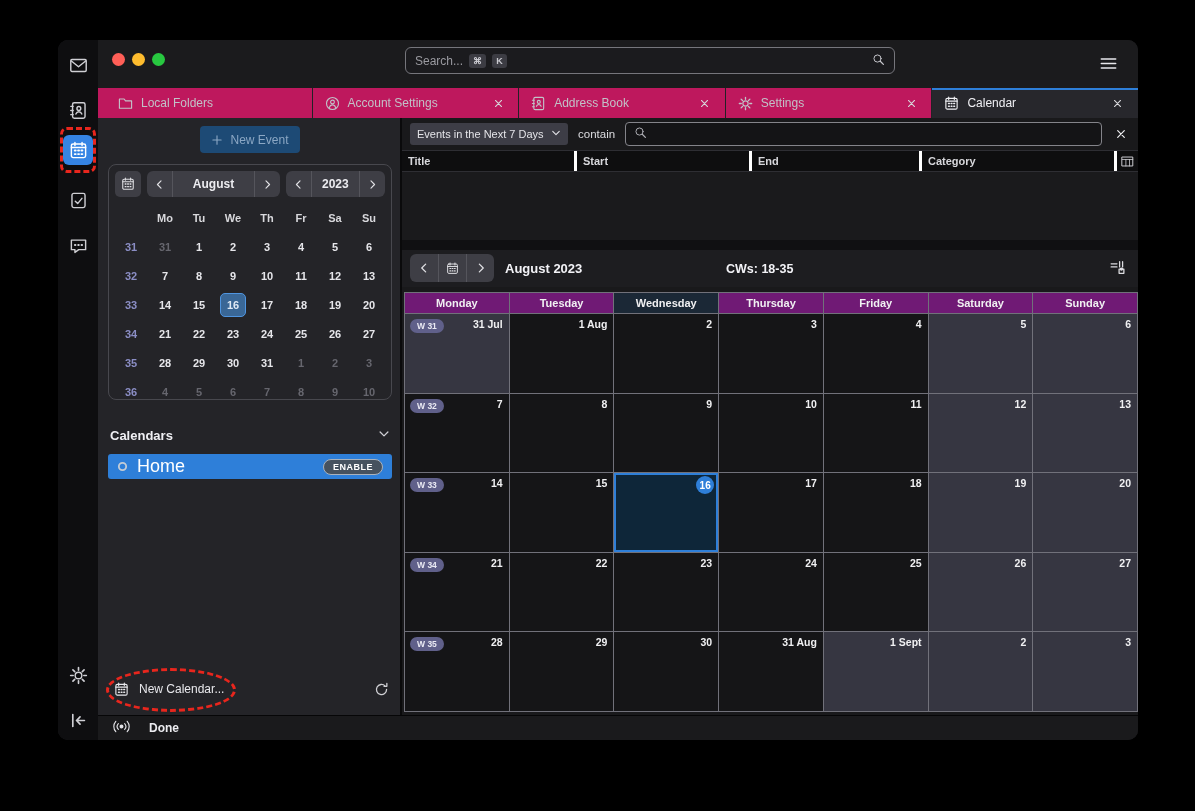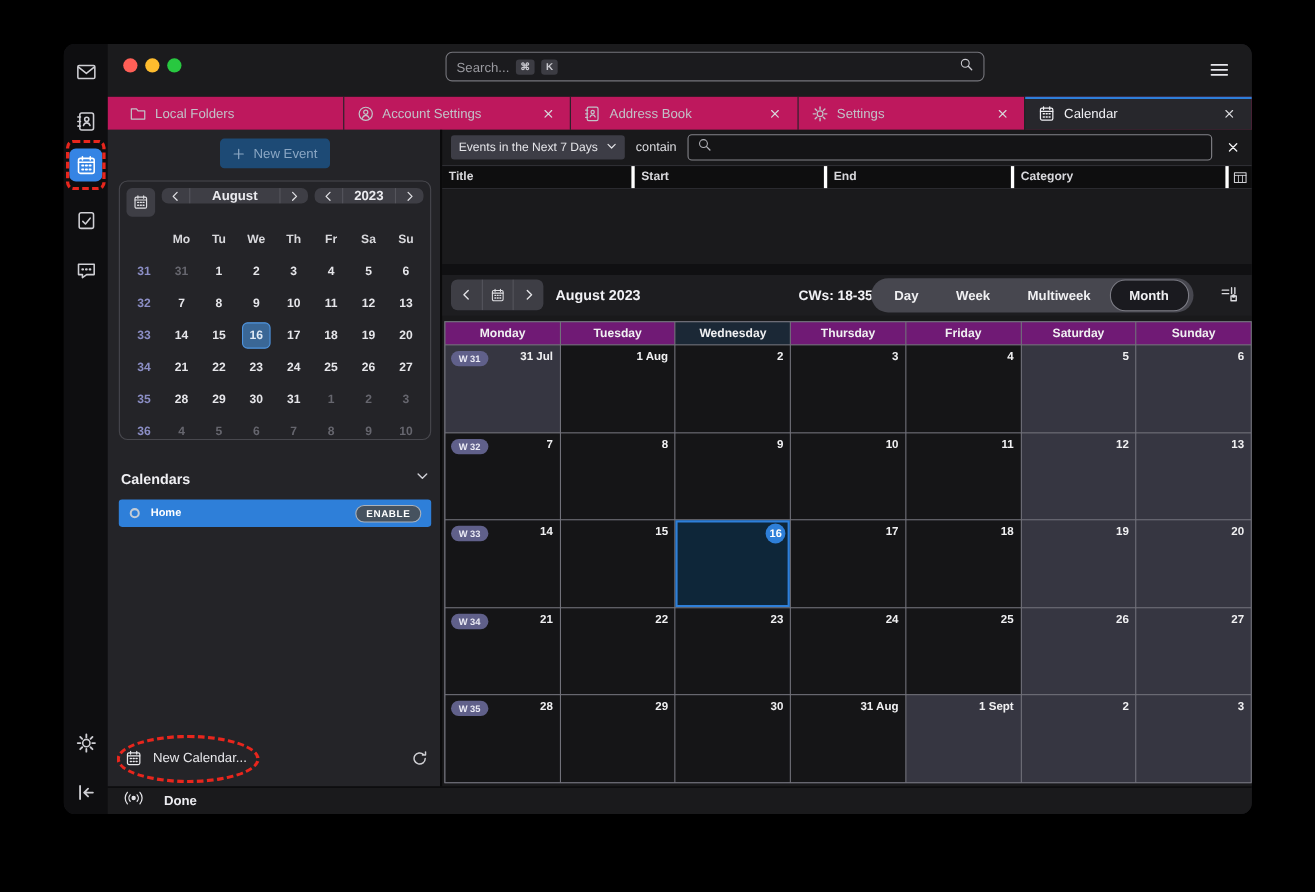--- a/index.html
+++ b/index.html
@@ -46,41 +46,41 @@
   .newevent-btn { position:absolute; left:102px; top:8px; width:100px; height:27px; background:#1d4a75;
                   border-radius:4px; color:#8ba7c4; font-size:12px; display:flex; align-items:center;
                   justify-content:center; gap:7px; cursor:pointer; }
   .newevent-btn svg { width:12px; height:12px; }
   .minical { position:absolute; left:10px; top:46px; width:284px; height:236px;
              border:1px solid #48484e; border-radius:8px; }
   .mc-head { display:flex; gap:6px; padding:6px; height:38px; }
   .mc-btn { width:27px; height:26px; background:#3e3e45; border-radius:5px; color:#e0e0e4;
             display:flex; align-items:center; justify-content:center; cursor:pointer; }
   .mc-btn svg { width:14px; height:14px; }
-  .mc-pill { height:14px; background:#3e3e45; border-radius:6px; display:flex; align-items:stretch; overflow:hidden; }
+  .mc-pill { height:26px; background:#3e3e45; border-radius:6px; display:flex; align-items:stretch; overflow:hidden; }
   .mc-pill .nav { width:25px; display:flex; align-items:center; justify-content:center; color:#e0e0e4; cursor:pointer; }
   .mc-pill .nav svg { width:11px; height:11px; }
   .mc-pill .lbl { flex:1; display:flex; align-items:center; justify-content:center; color:#ececf0;
                   font-weight:bold; font-size:12px; border-left:1px solid #55555c; border-right:1px solid #55555c; padding:0 8px; }
   .mc-pill.month { width:136px; } .mc-pill.year { width:102px; }
   .mc-grid { display:grid; grid-template-columns:repeat(8, 34px); grid-auto-rows:29px; margin:0 0 0 5px;
              align-items:center; justify-items:center;text-align:center; }
   .mc-dh { font-weight:bold; font-size:11px; color:#d8d8dc; }
   .mc-wn { font-weight:bold; font-size:11px; color:#8b8ec5; }
   .mc-day { font-weight:bold; font-size:11px; color:#e6e6ea; width:26px; height:24px; display:flex;
             align-items:center; justify-content:center; border-radius:5px; cursor:pointer; }
   .mc-day.m { color:#66666e; }
   .mc-day.sel { background:#3a6796; border:1px solid #4f95e0; color:#dfe9f4; }
   .cals-head { position:absolute; left:12px; top:308px; width:280px; display:flex; align-items:center; }
   .cals-head .ttl { font-weight:bold; font-size:13px; color:#f0f0f4; }
   .cals-head .chev { margin-left:auto; color:#d0d0d6; } .cals-head .chev svg { width:12px; height:12px; }
   .cal-row { position:absolute; left:10px; top:336px; width:284px; height:25px; border-radius:3px;
              display:flex; align-items:center; padding:0 9px; gap:9px; cursor:pointer; }
   .cal-row .ring svg { width:11px; height:11px; display:block; }
-  .cal-row .nm { font-weight:bold; font-size:10px; color:#fff; }
+  .cal-row .nm { font-weight:normal; font-size:18px; color:#fff; }
   .enable-badge { margin-left:auto; background:#46525f; border:1px solid #aab2bc; border-radius:9px;
                   color:#fff; font-size:9px; font-weight:bold; letter-spacing:.5px; padding:2px 9px; }
   .newcal-row { position:absolute; left:16px; top:560px; height:22px; display:flex; align-items:center;
                 gap:10px; color:#e8e8ec; font-size:12px; cursor:pointer; }
   .newcal-row svg { width:15px; height:15px; }
   .refresh-btn { position:absolute; left:272px; top:560px; width:22px; height:22px; color:#d0d0d4;
                  display:flex; align-items:center; justify-content:center; cursor:pointer; }
   .refresh-btn svg { width:15px; height:15px; }
 
   
@@ -481,26 +481,20 @@
               </svg>
             </span>
           <span class="ng" id="nav-next">
               <svg viewBox="0 0 16 16" fill="none" stroke="currentColor" stroke-width="1.2" stroke-linecap="round" stroke-linejoin="round" style="width: 12px; height: 12px;">
                 <path d="M5.8 2.8L11 8l-5.2 5.2" stroke-width="1.7"></path>
               </svg>
             </span>
         </div>
         <span class="view-title">August 2023</span>
         <span class="cws">CWs: 18-35</span>
-        <div class="viewswitch" id="viewswitch">
-            <div class="vs-item">Day</div>
-            <div class="vs-item">Week</div>
-            <div class="vs-item">Multiweek</div>
-            <div class="vs-item active">Month</div>
-          </div>
         <span class="rotate-btn" id="rotate"><svg viewBox="0 0 16 16" fill="none" stroke="currentColor" stroke-width="1.2" stroke-linecap="round" stroke-linejoin="round" style="width: 17px; height: 17px;">
               <path d="M2 4.5h5.5M2 7.5h5.5M10 2.5v5M12.8 2.5v5"></path>
               <rect x="9.5" y="9.5" width="4.5" height="4"></rect>
               <circle cx="11.7" cy="9.5" r="1" fill="currentColor"></circle>
             </svg></span>
       </div>
 
       <div class="grid" id="grid">
           <div class="gh">Monday</div>
           <div class="gh">Tuesday</div>

